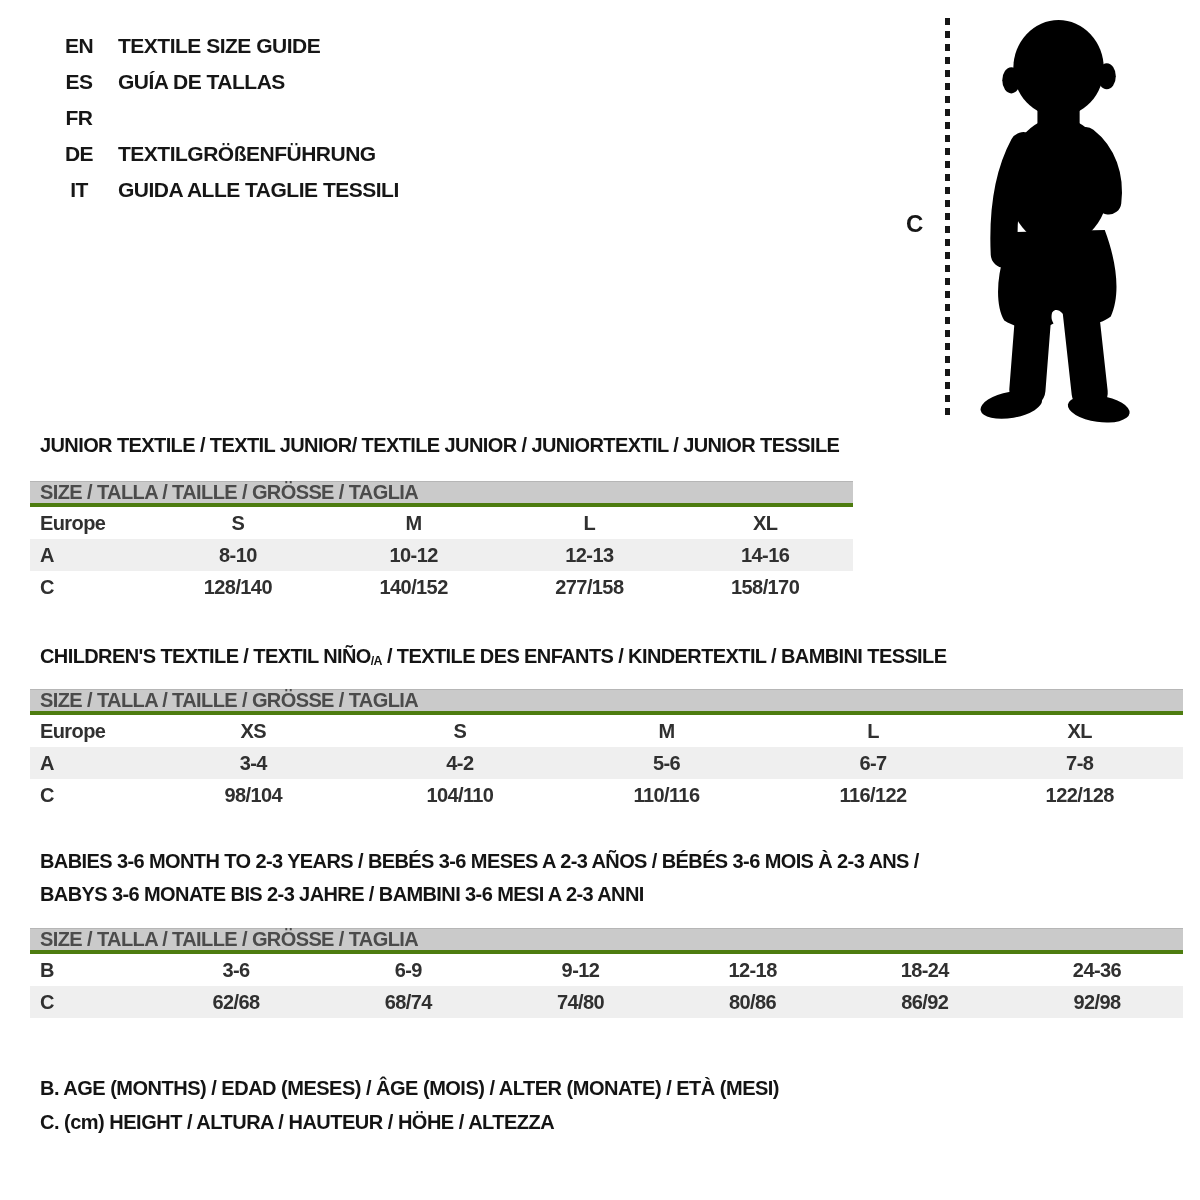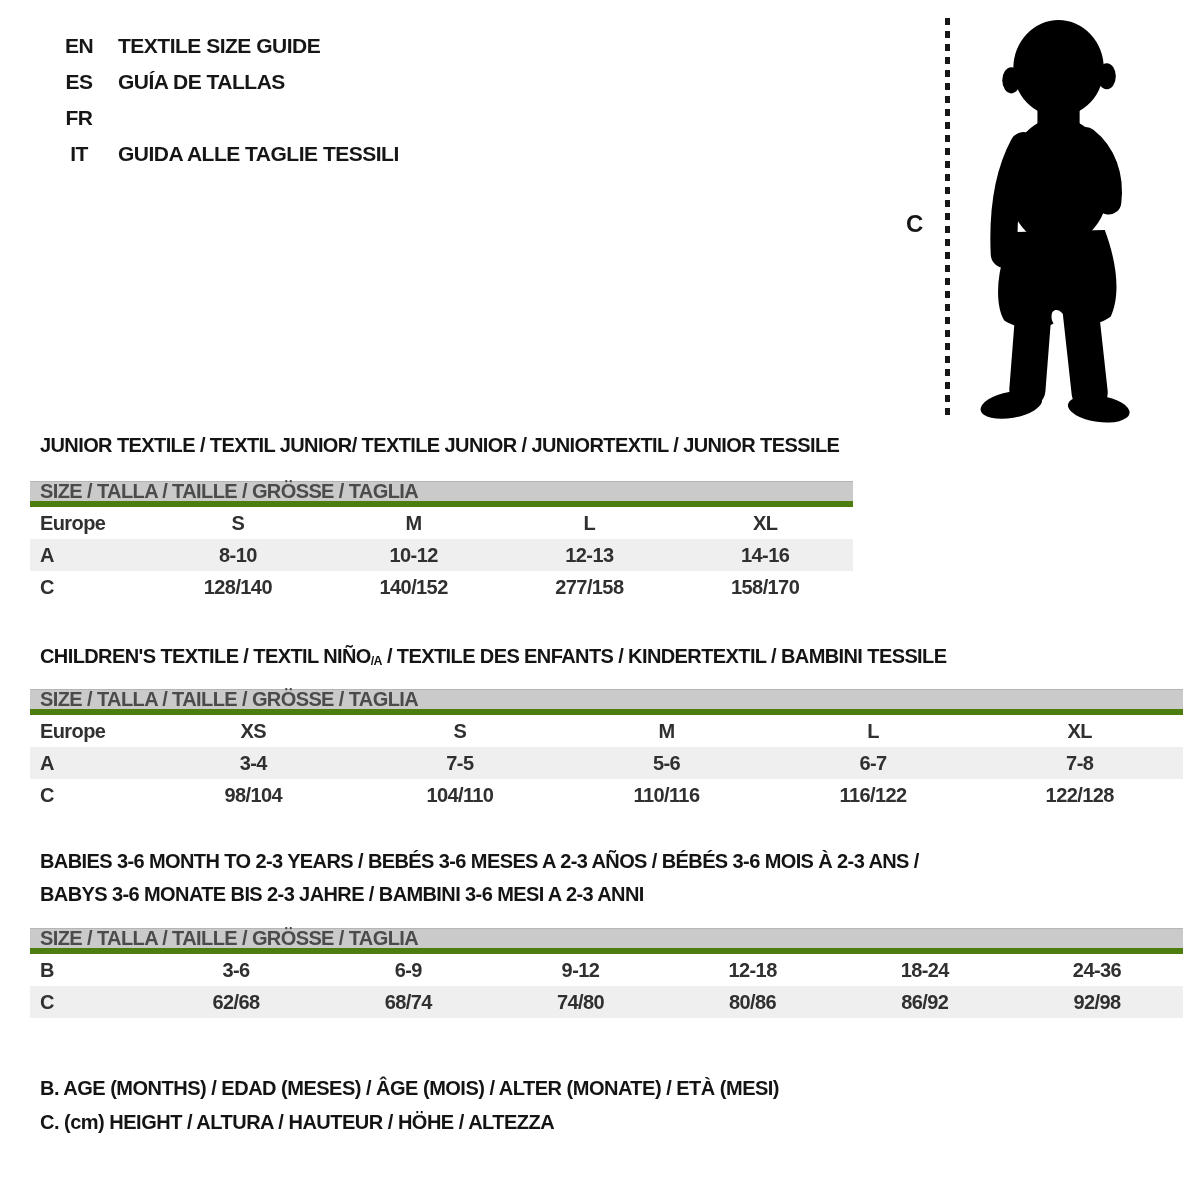--- a/index.html
+++ b/index.html
@@ -22,21 +22,21 @@
   }
   .height-label{position:absolute;left:906px;top:210px;font-size:24px;font-weight:700;color:#161616;}
   .toddler{position:absolute;left:962px;top:13px;width:178px;height:414px;}
 
   
   .sec-title{position:absolute;left:40px;font-size:20px;font-weight:700;letter-spacing:-0.6px;color:#141414;white-space:nowrap;}
   .sec-title .line{line-height:33px;}
   .sec-title .sub{font-size:0.62em;position:relative;top:0.18em;}
   .size-table{position:absolute;left:30px;}
   .band{
-    height:26px;background:#cacaca;border-top:1px solid #b6b6b6;border-bottom:6px solid #4d7c0f;
+    height:26px;background:#cacaca;border-top:1px solid #b6b6b6;border-bottom:4px solid #4d7c0f;
     display:flex;align-items:center;padding-left:10px;box-sizing:border-box;
     font-size:20px;font-weight:700;letter-spacing:-0.6px;color:#4b4b4b;
   }
   .trow{display:flex;align-items:center;height:32px;justify-content:space-between;}
   .trow.shaded{background:#efefef;}
   .tlabel{width:120px;padding-left:10px;box-sizing:border-box;font-size:20px;font-weight:700;letter-spacing:-0.6px;color:#303030;}
   .tcell{flex:1;text-align:center;font-size:20px;font-weight:700;letter-spacing:-0.6px;color:#303030;}
 
   #junior-title{top:429px;}
   #junior-table{top:481px;width:823px;}
@@ -56,20 +56,24 @@
     <div class="lang-row">
       <span class="lang-code">EN</span>
       <span class="lang-title">TEXTILE SIZE GUIDE</span>
     </div>
     <div class="lang-row">
       <span class="lang-code">ES</span>
       <span class="lang-title">GUÍA DE TALLAS</span>
     </div>
     <div class="lang-row">
       <span class="lang-code">FR</span>
+    </div>
+    <div class="lang-row">
+      <span class="lang-code">DE</span>
+      <span class="lang-title">TEXTILGRÖßENFÜHRUNG</span>
     </div>
     <div class="lang-row">
       <span class="lang-code">IT</span>
       <span class="lang-title">GUIDA ALLE TAGLIE TESSILI</span>
     </div>
   </div>
 
 <div class="dashed-line"></div>
 <div class="height-label">C</div>
 <svg class="toddler" viewBox="0 0 175 412" xmlns="http://www.w3.org/2000/svg" aria-hidden="true">
@@ -129,21 +133,21 @@
         <div class="tlabel">Europe</div>
         <div class="tcell">XS</div>
         <div class="tcell">S</div>
         <div class="tcell">M</div>
         <div class="tcell">L</div>
         <div class="tcell">XL</div>
       </div>
       <div class="trow shaded">
         <div class="tlabel">A</div>
         <div class="tcell">3-4</div>
-        <div class="tcell">7-5</div>
+        <div class="tcell">4-2</div>
         <div class="tcell">5-6</div>
         <div class="tcell">6-7</div>
         <div class="tcell">7-8</div>
       </div>
       <div class="trow">
         <div class="tlabel">C</div>
         <div class="tcell">98/104</div>
         <div class="tcell">104/110</div>
         <div class="tcell">110/116</div>
         <div class="tcell">116/122</div>

